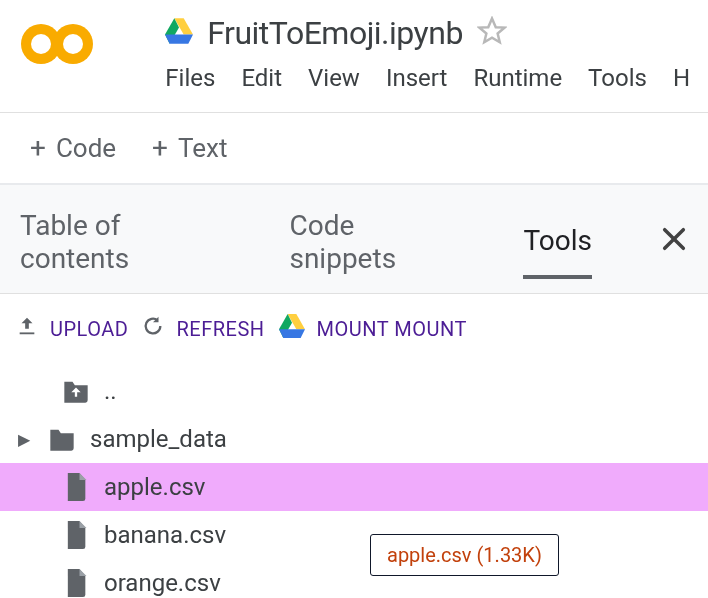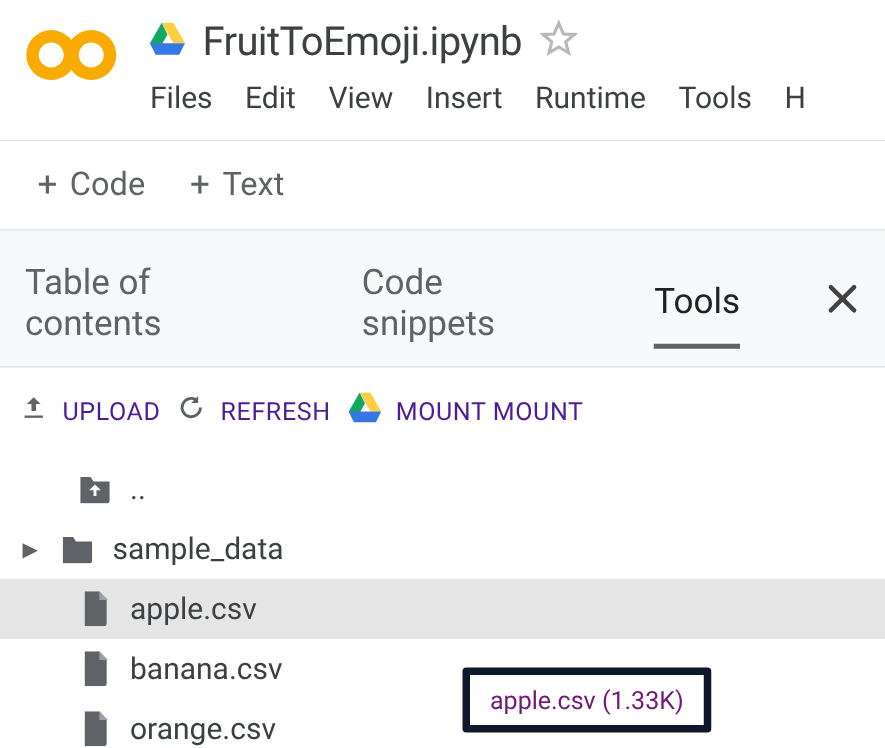--- a/index.html
+++ b/index.html
@@ -11,20 +11,21 @@
     overflow: hidden;
     background: #fff;
     color: #3c4043;
   }
 
   
   .header {
     display: flex;
     align-items: flex-start;
     padding: 14px 18px 0 18px;
+    justify-content: space-between;
   }
   .colab-logo { flex-shrink: 0; margin-top: 6px; margin-right: 24px; }
   .header-right { display: flex; flex-direction: column; }
   .title-row { display: flex; align-items: center; gap: 14px; }
   .notebook-title {
     font-size: 32px;
     font-weight: 400;
     color: #3c4043;
     letter-spacing: -0.5px;
   }
@@ -92,32 +93,32 @@
 
   .filelist { font-size: 24px; color: #3c4043; }
   .filerow {
     display: flex;
     align-items: center;
     gap: 14px;
     height: 48px;
     padding-left: 18px;
     cursor: pointer;
   }
-  .filerow.hovered { background: #e5e5e5; }
+  .filerow.hovered { background: #f0abfc; }
   .expand-caret { width: 16px; color: #5f6368; font-size: 16px; }
   .row-icon { width: 28px; display:flex; align-items:center; justify-content:center; }
   .indent { width: 30px; }
 
   .tooltip {
     position: absolute;
     left: 370px;
     top: 240px;
-    border: 6px solid #0f172a;
+    border: 1px solid #0f172a;
     background: #fff;
-    color: #701a75;
+    color: #c2410c;
     font-size: 20px;
     padding: 8px 16px;
     border-radius: 3px;
     pointer-events: none;
     text-align: center;
   }
 </style>
 </head>
 <body>
 

